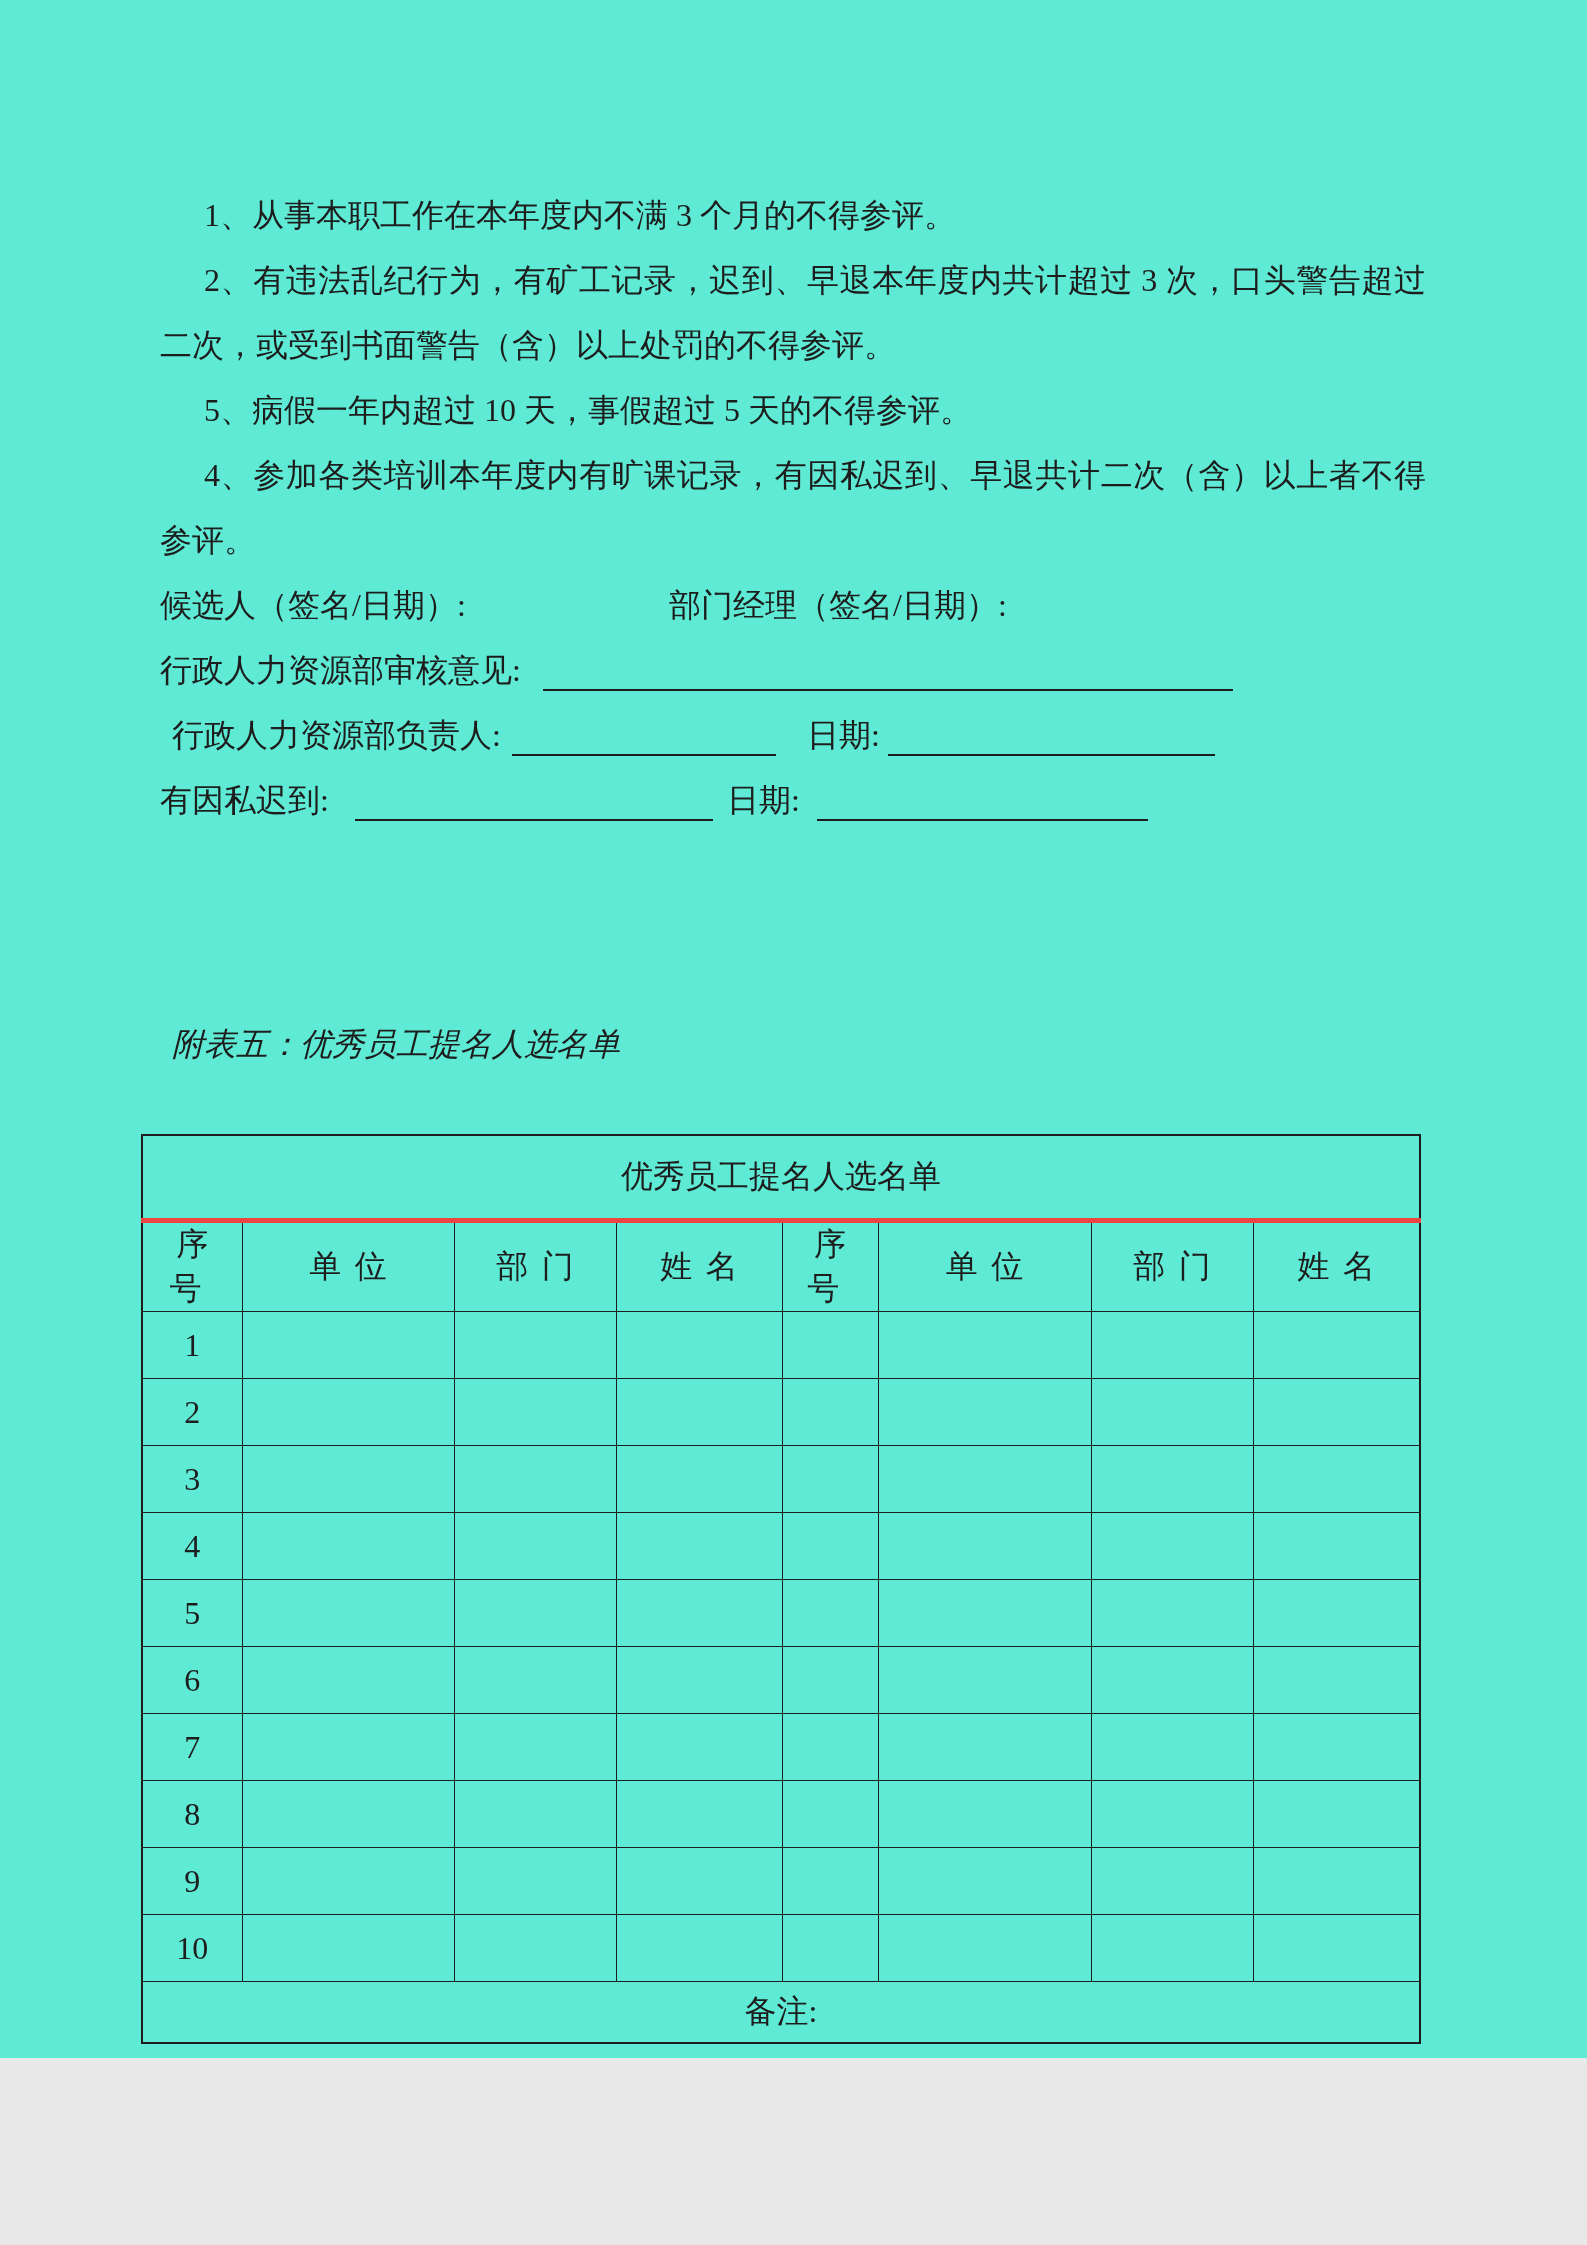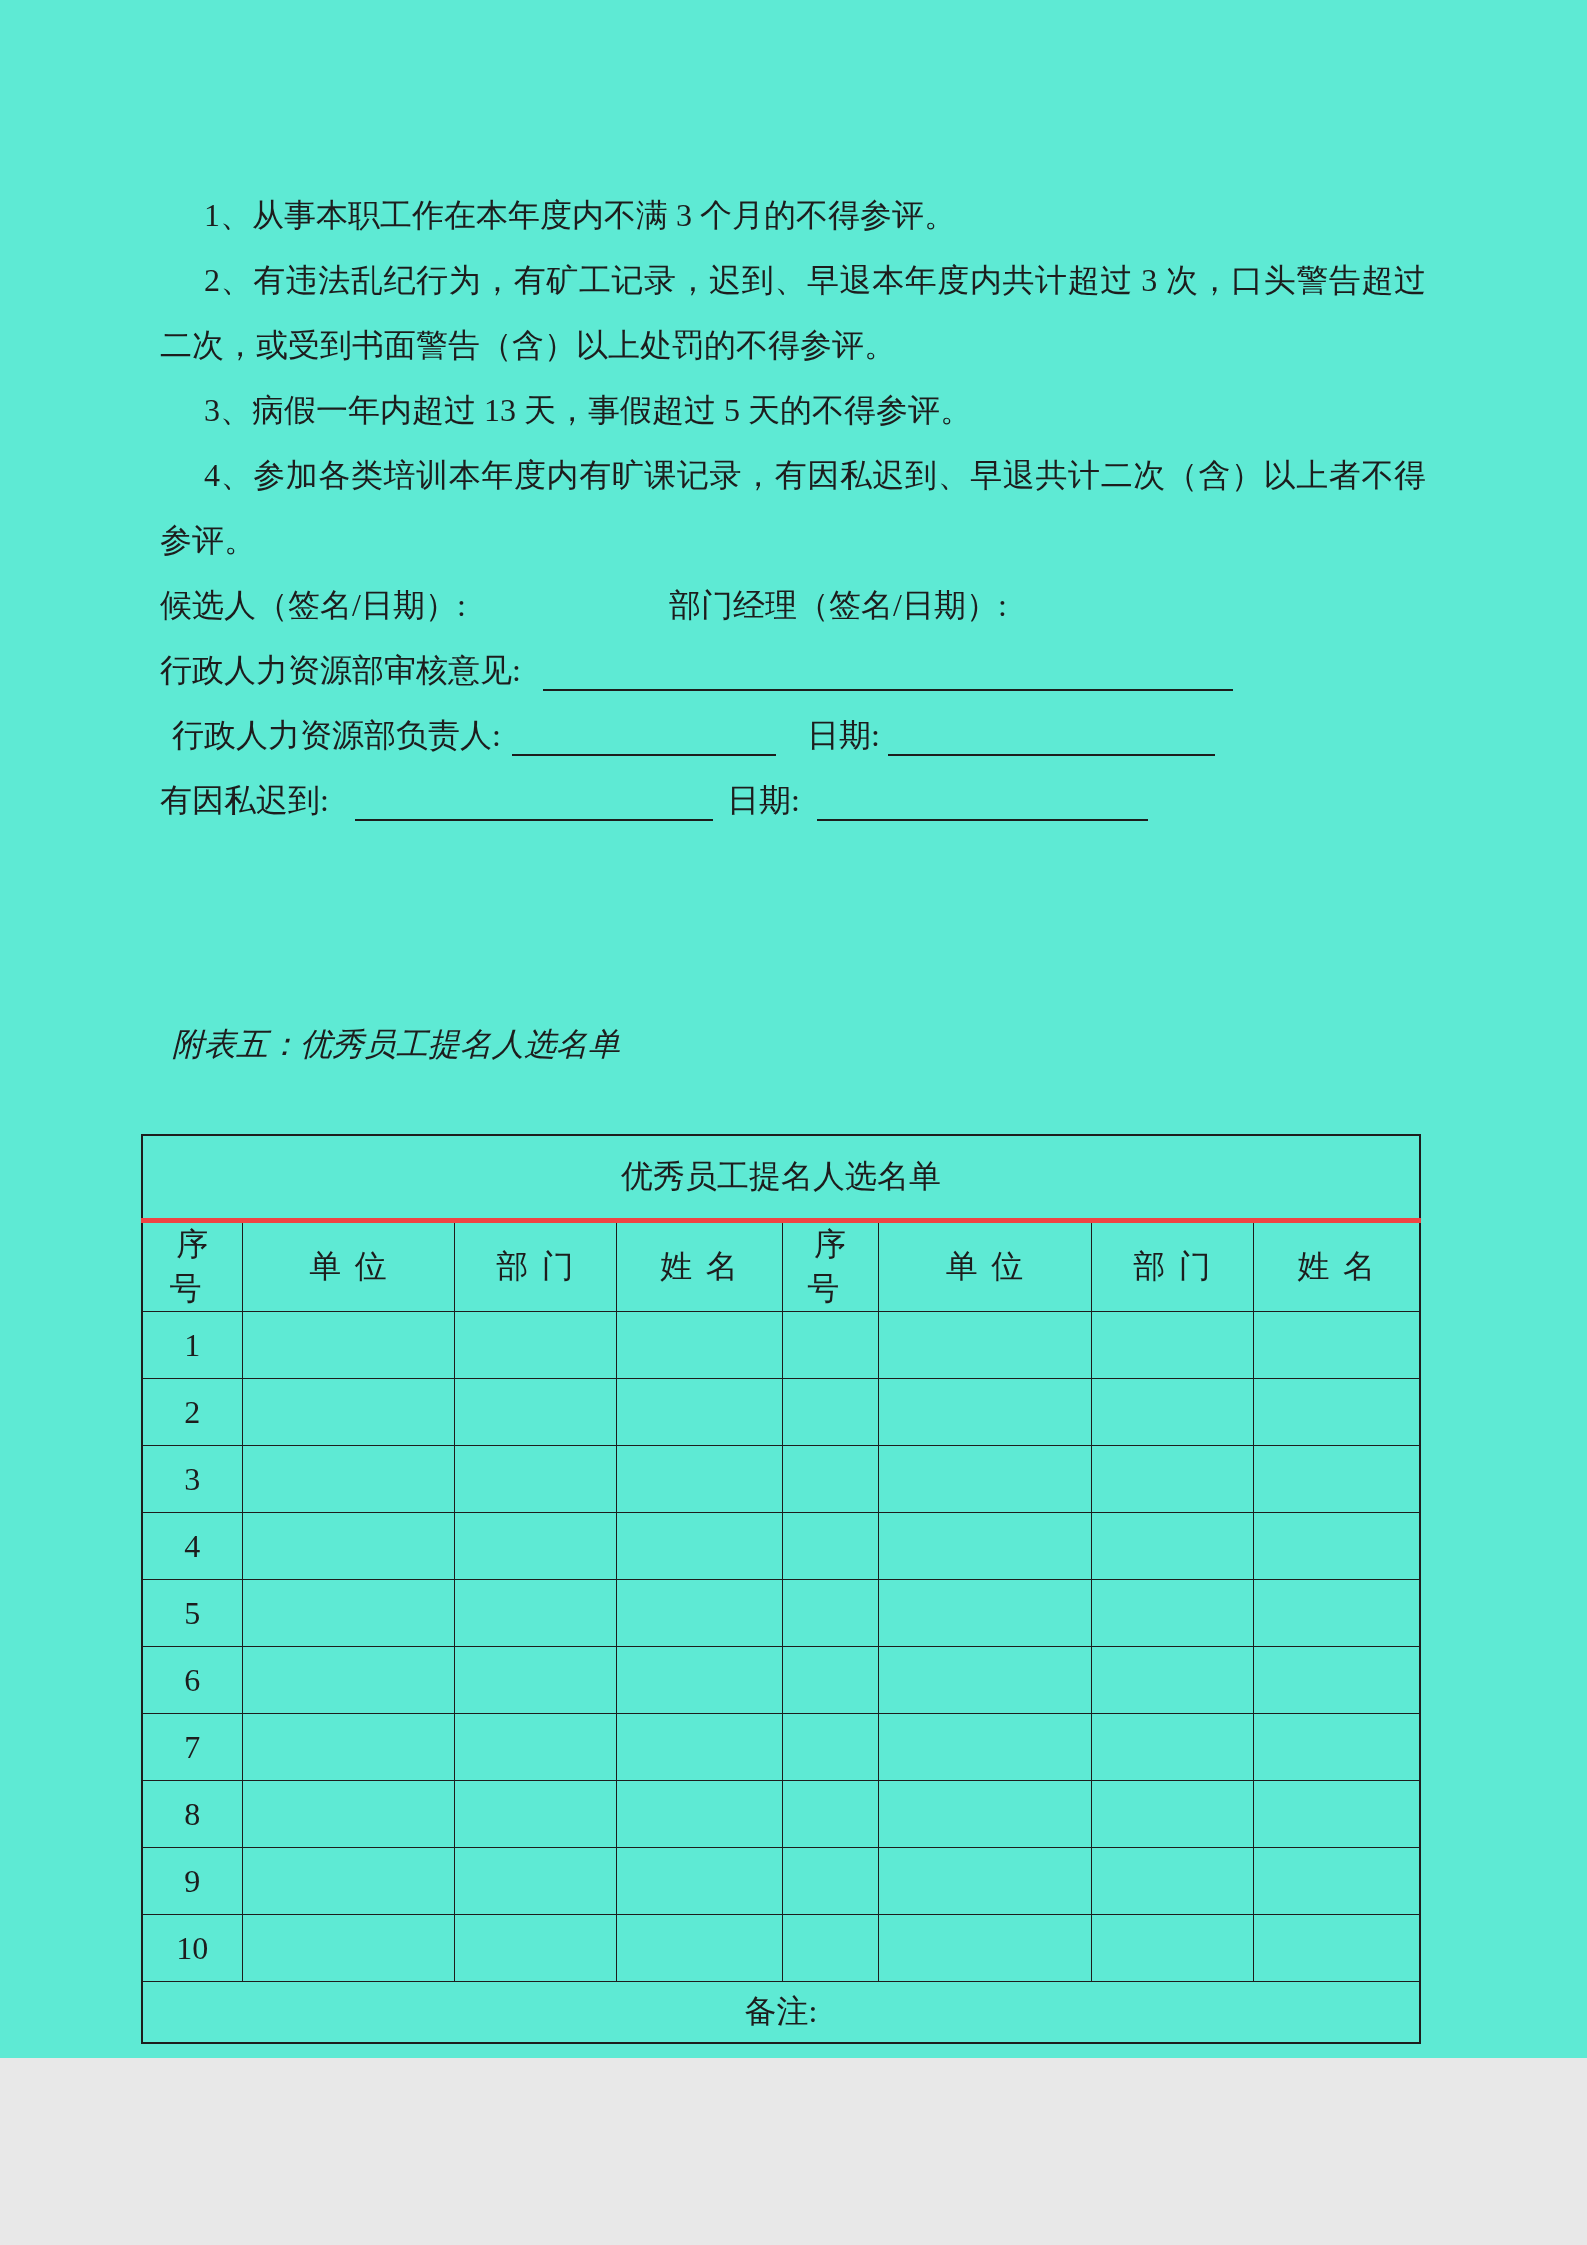--- a/index.html
+++ b/index.html
@@ -63,21 +63,21 @@
   }
 </style>
 </head>
 <body>
 
 <div class="page">
 
   <div class="body-text">
     <p class="para">1、从事本职工作在本年度内不满 3 个月的不得参评。</p>
     <p class="para">2、有违法乱纪行为，有矿工记录，迟到、早退本年度内共计超过 3 次，口头警告超过二次，或受到书面警告（含）以上处罚的不得参评。</p>
-    <p class="para">3、病假一年内超过 13 天，事假超过 5 天的不得参评。</p>
+    <p class="para">5、病假一年内超过 10 天，事假超过 5 天的不得参评。</p>
     <p class="para">4、参加各类培训本年度内有旷课记录，有因私迟到、早退共计二次（含）以上者不得参评。</p>
 
     <div class="sig-line">
       <span class="sig-label" style="left:509px;">部门经理（签名/日期）:</span>
       <span class="sig-label" style="left:0;">候选人（签名/日期）:</span>
     </div>
 
     <div class="sig-line">
       <span class="sig-label" style="left:0;">行政人力资源部审核意见:</span>
       <span class="uline" style="left:383px;width:690px;"></span>

